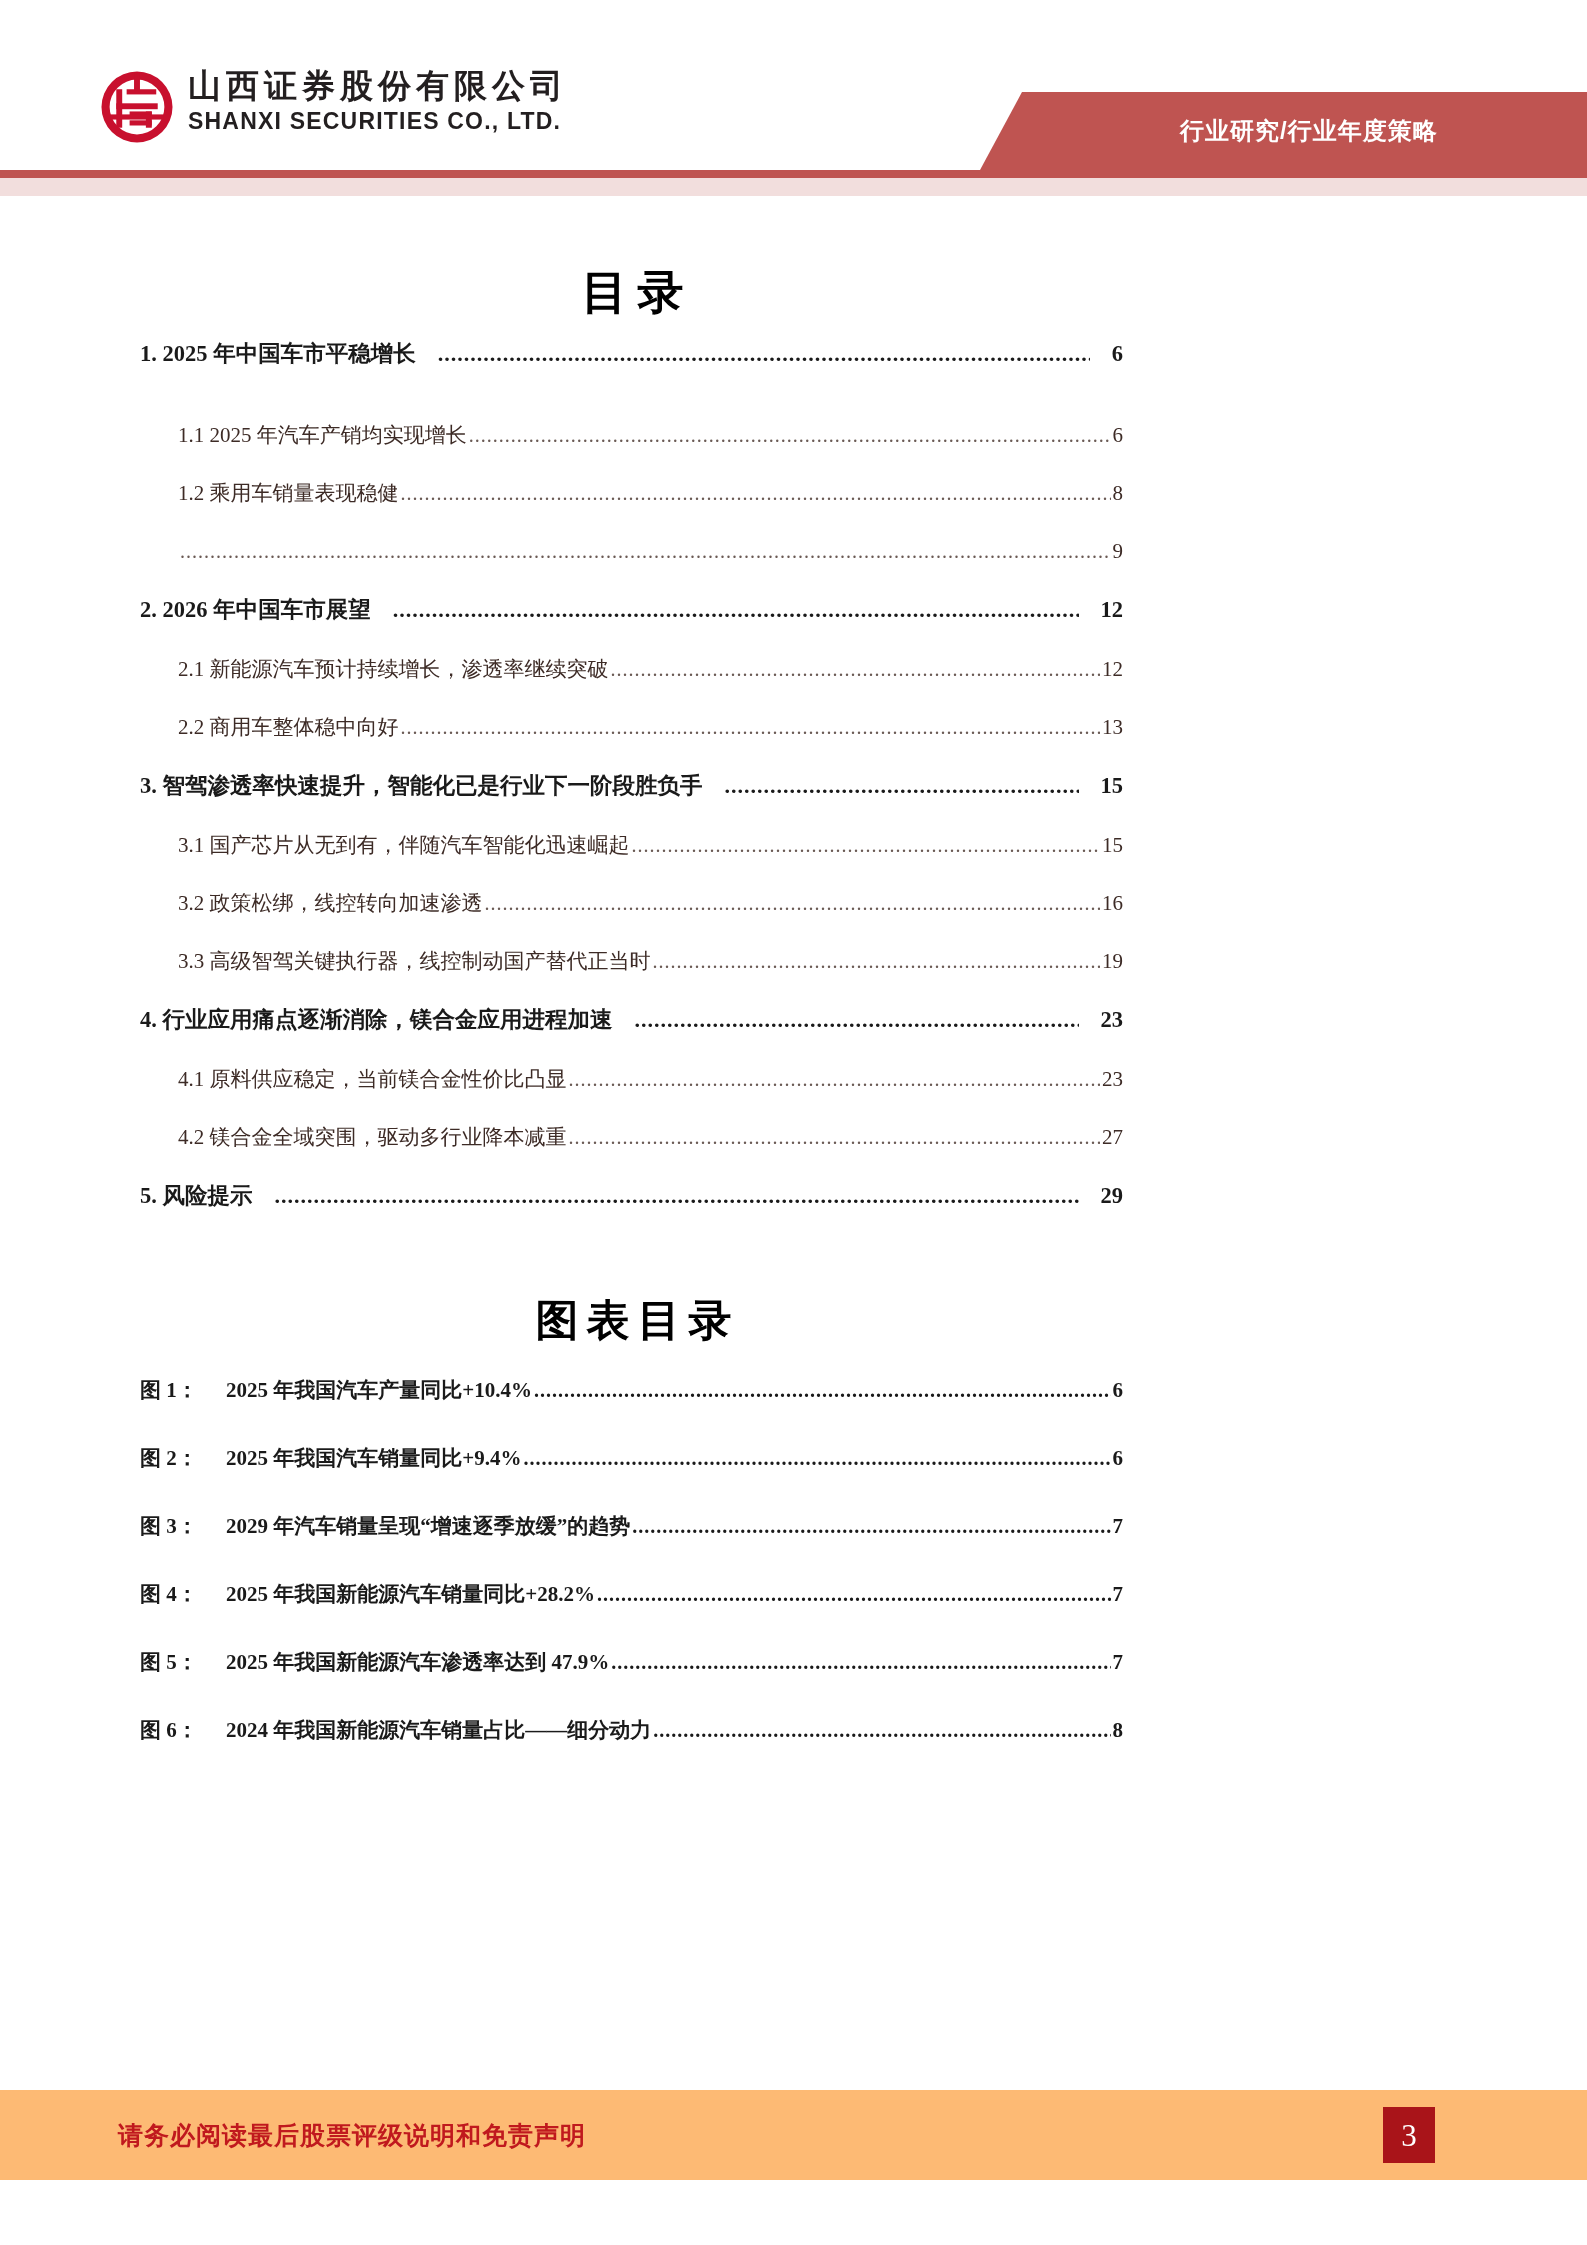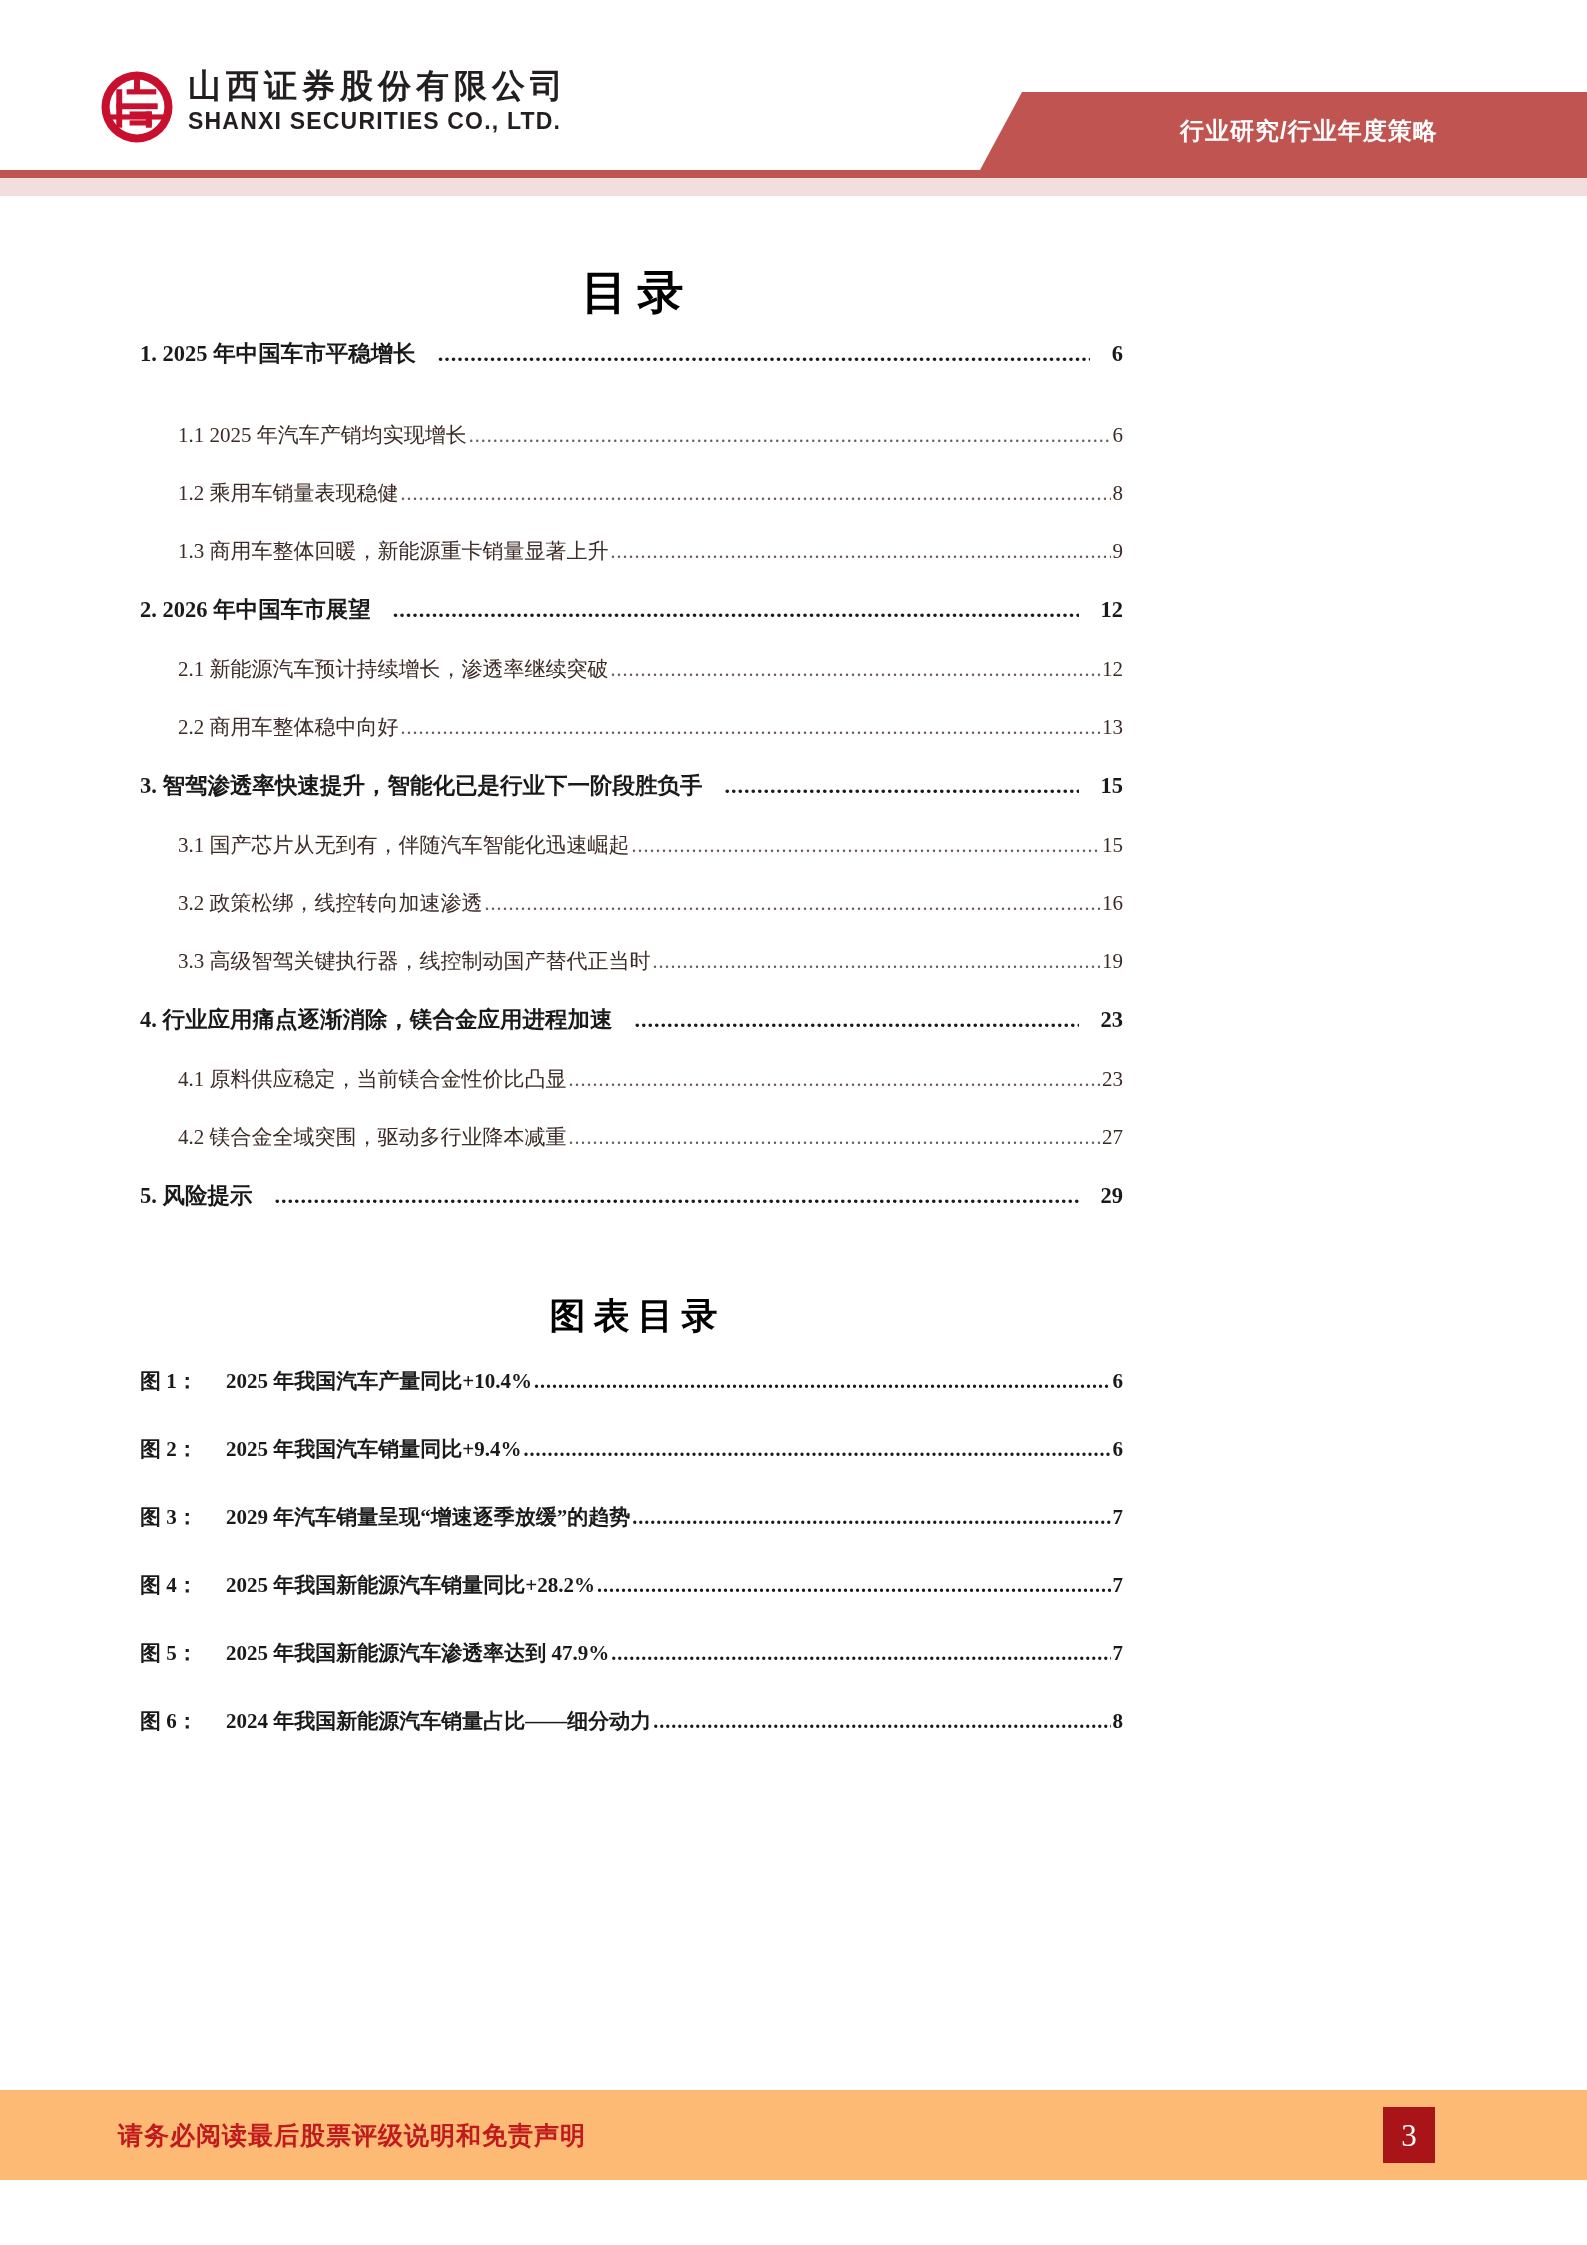--- a/index.html
+++ b/index.html
@@ -174,21 +174,21 @@
   }
   .lvl2 .toc-dots { font-size: 20px; color: #6b5b55; }
   .lvl2 .toc-page { font-size: 21px; color: #3d2b26; }
 
   .toc-spacer-1 { height: 22px; }
 
   
   .fig-title {
     text-align: center;
     font-family: "Liberation Sans", "DejaVu Sans", sans-serif;
-    font-size: 36px;
+    font-size: 43px;
     font-weight: 700;
     color: #000;
     letter-spacing: 8px;
     margin-top: 66px;
     margin-bottom: 6px;
   }
   .fig-row {
     margin-left: 140px;
     margin-right: 152px;
     font-size: 21px;
@@ -296,21 +296,20 @@
           <span class="toc-label">1.1 2025 年汽车产销均实现增长</span>
           <span class="toc-dots">....................................................................................................................................................................................................................................................................</span>
           <span class="toc-page">6</span>
         </div>
         <div class="toc-row lvl2">
           <span class="toc-label">1.2  乘用车销量表现稳健</span>
           <span class="toc-dots">....................................................................................................................................................................................................................................................................</span>
           <span class="toc-page">8</span>
         </div>
         <div class="toc-row lvl2">
-          <span class="toc-label">1.3  商用车整体回暖，新能源重卡销量显著上升</span>
           <span class="toc-dots">....................................................................................................................................................................................................................................................................</span>
           <span class="toc-page">9</span>
         </div>
         <div class="toc-row lvl1">
           <span class="toc-label">2. 2026 年中国车市展望</span>
           <span class="toc-dots">....................................................................................................................................................................................................................................................................</span>
           <span class="toc-page">12</span>
         </div>
         <div class="toc-row lvl2">
           <span class="toc-label">2.1  新能源汽车预计持续增长，渗透率继续突破</span>

